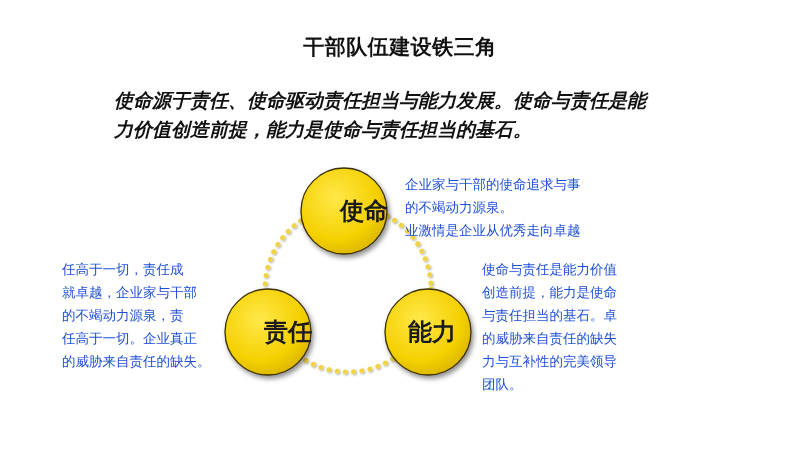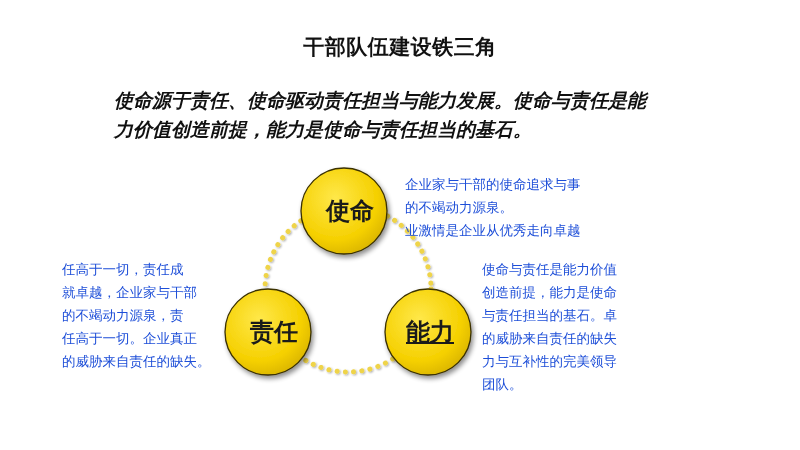--- a/index.html
+++ b/index.html
@@ -11,22 +11,22 @@
     position: absolute; left: 0; width: 800px; top: 33px; text-align: center;
     font-size: 21px; font-weight: bold; letter-spacing: 0.5px; color: #111;
   }
   .subtitle {
     position: absolute; left: 114px; top: 86px; width: 590px;
     font-size: 19px; font-weight: bold; line-height: 29px; color: #111;
   }
   .subtitle span { display: block; white-space: nowrap; font-style: italic; }
   svg.diagram { position: absolute; left: 0; top: 0; }
   .circle-label {
-    position: absolute; width: 88px; text-align: center;
-    font-size: 24px; font-weight: bold; color: #1a1a1a; line-height: 30px; padding-left: 6px;
+    position: absolute; width: 88px; text-align: right;
+    font-size: 24px; font-weight: bold; color: #1a1a1a; line-height: 30px;
   }
   .desc {
     position: absolute; font-size: 13.5px; line-height: 23px; color: #1d4ed8;
   }
   .desc span { display: block; white-space: nowrap; }
 </style>
 </head>
 <body>
 
 <div class="title">干部队伍建设铁三角</div>
@@ -69,21 +69,21 @@
 
   <circle cx="348" cy="289" r="83" fill="none" stroke="#efd44a" stroke-width="5" stroke-linecap="round" stroke-dasharray="0.1 8.2" filter="url(#dotShadow)"></circle>
 
   <circle cx="344" cy="211" r="43" fill="url(#goldGrad)" stroke="#3a3000" stroke-width="1.3" filter="url(#shadow)"></circle>
   <circle cx="268" cy="332" r="43" fill="url(#goldGrad)" stroke="#3a3000" stroke-width="1.3" filter="url(#shadow)"></circle>
   <circle cx="428" cy="332" r="43" fill="url(#goldGrad)" stroke="#3a3000" stroke-width="1.3" filter="url(#shadow)"></circle>
 </svg>
 
 <div class="circle-label" style="left:300px; top:196px;">使命</div>
 <div class="circle-label" style="left:224px; top:317px;">责任</div>
-<div class="circle-label" style="left:380px; top:317px;text-decoration:underline;">能力</div>
+<div class="circle-label" style="left:368px; top:317px;">能力</div>
 
 <div class="desc" style="left:405px; top:173px;">
   <span>企业家与干部的使命追求与事</span>
   <span>的不竭动力源泉。</span>
   <span>业激情是企业从优秀走向卓越</span>
 </div>
 
 <div class="desc" style="left:62px; top:258px;">
   <span>任高于一切，责任成</span>
   <span>就卓越，企业家与干部</span>

